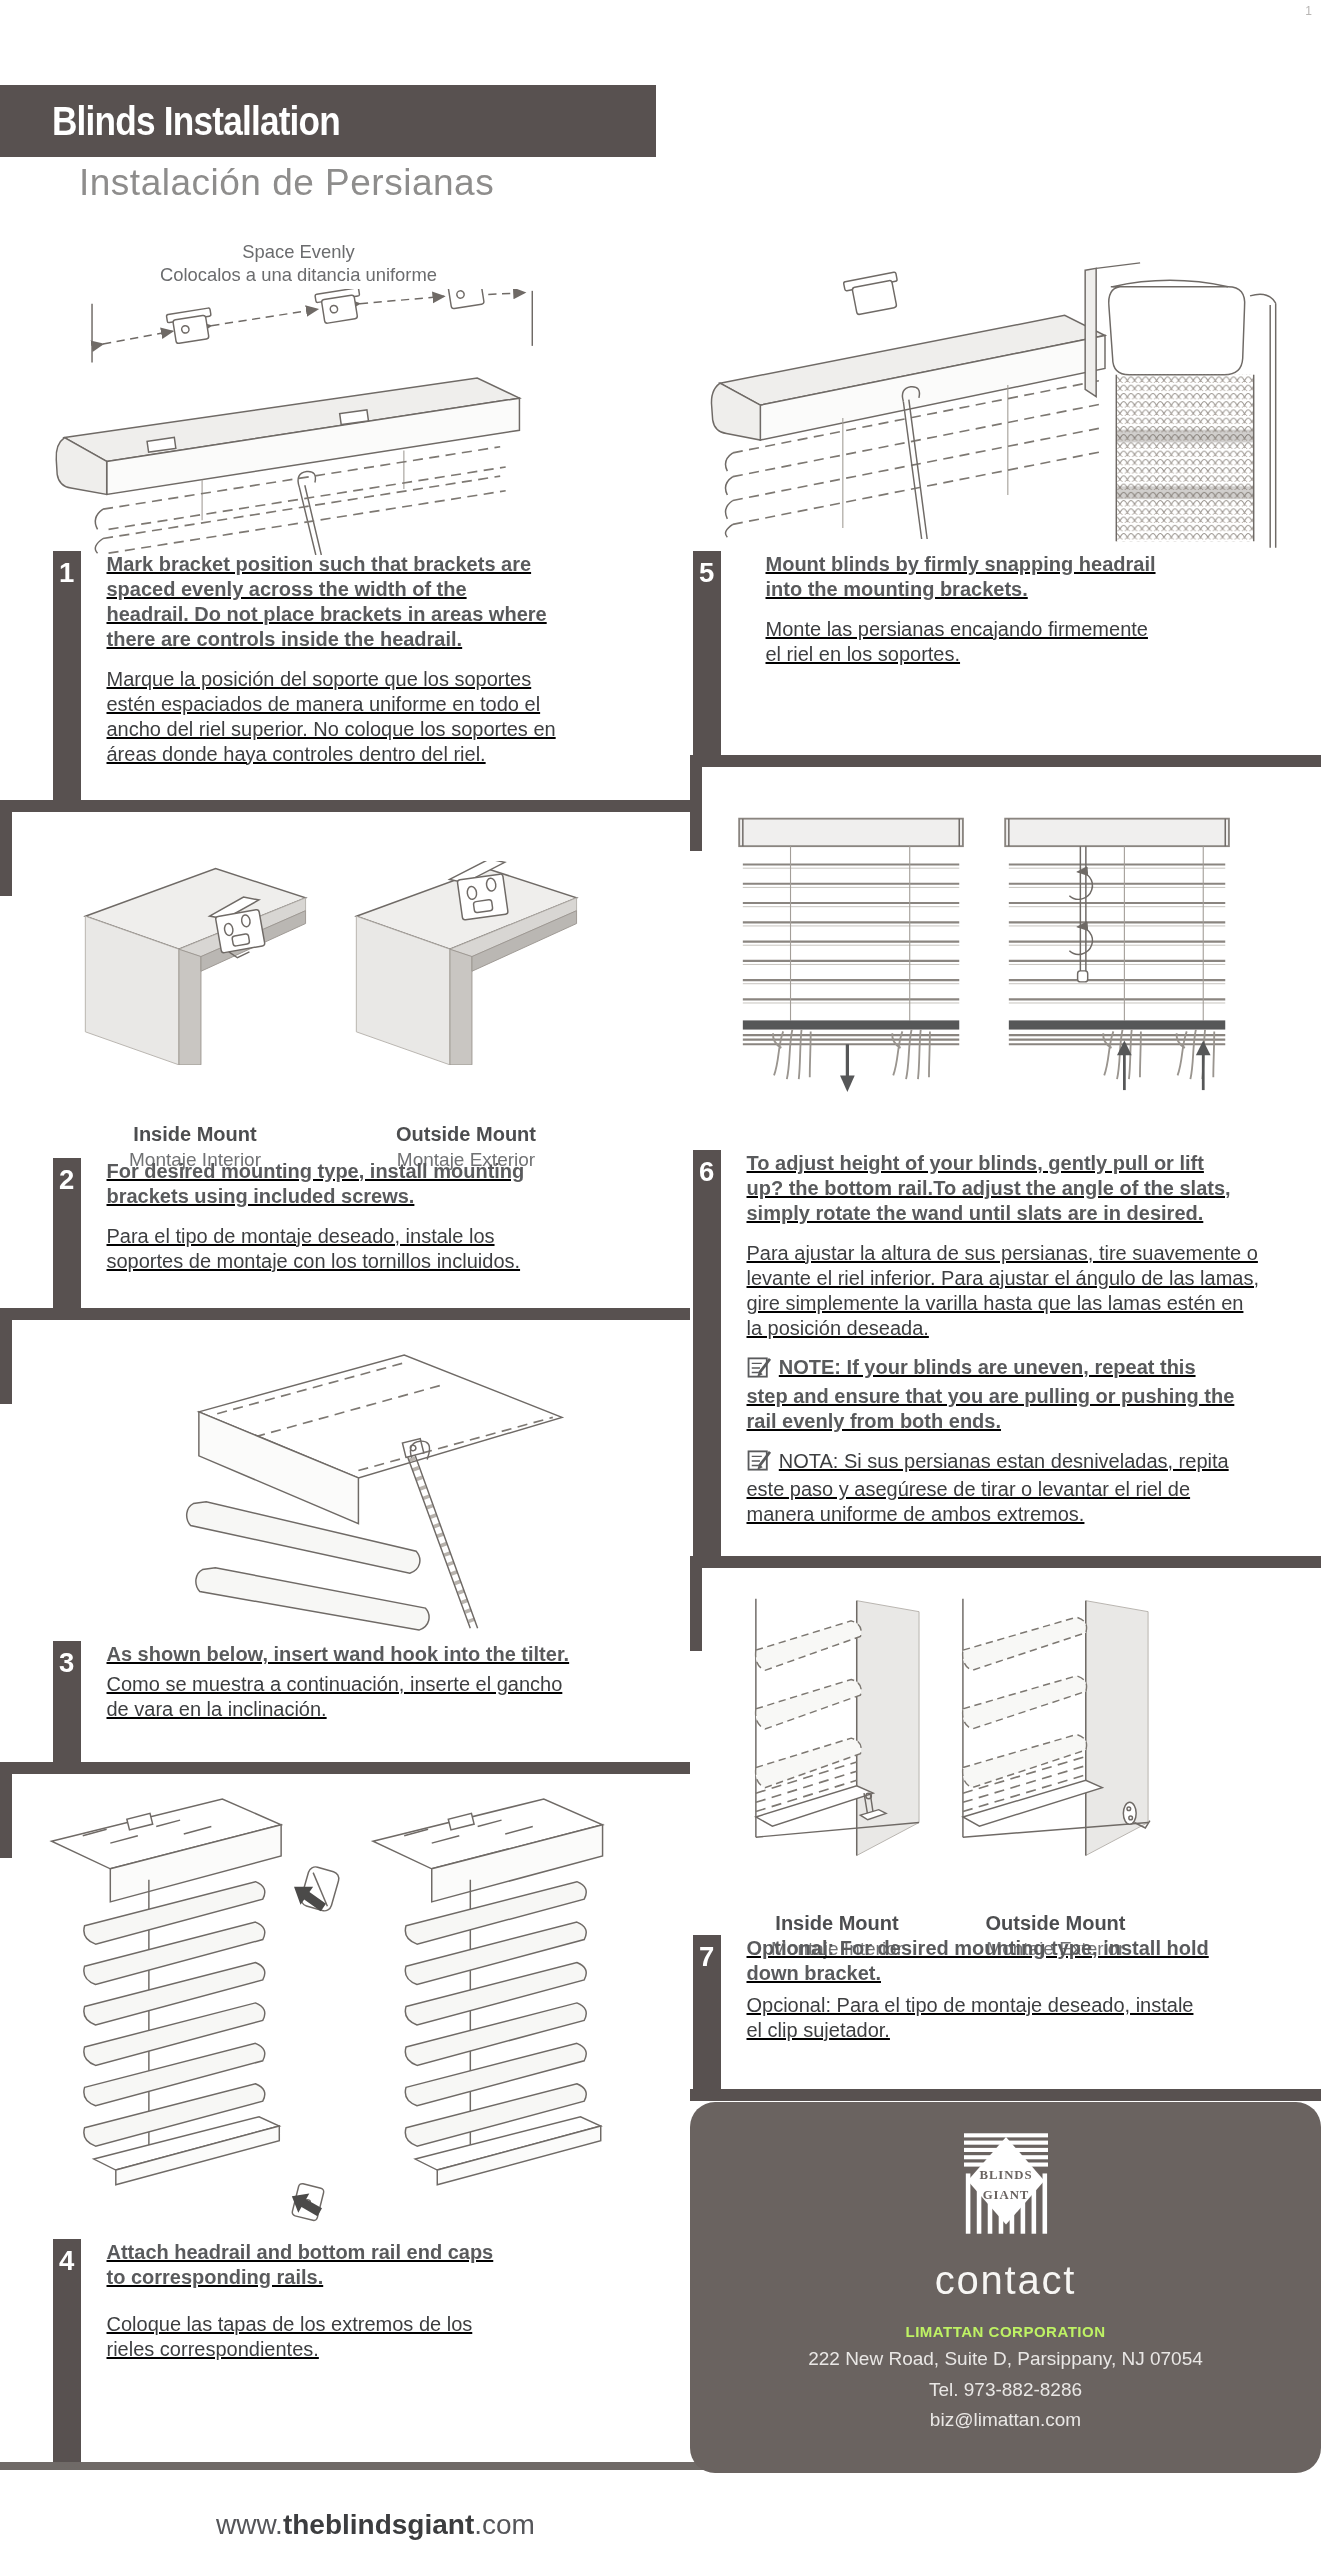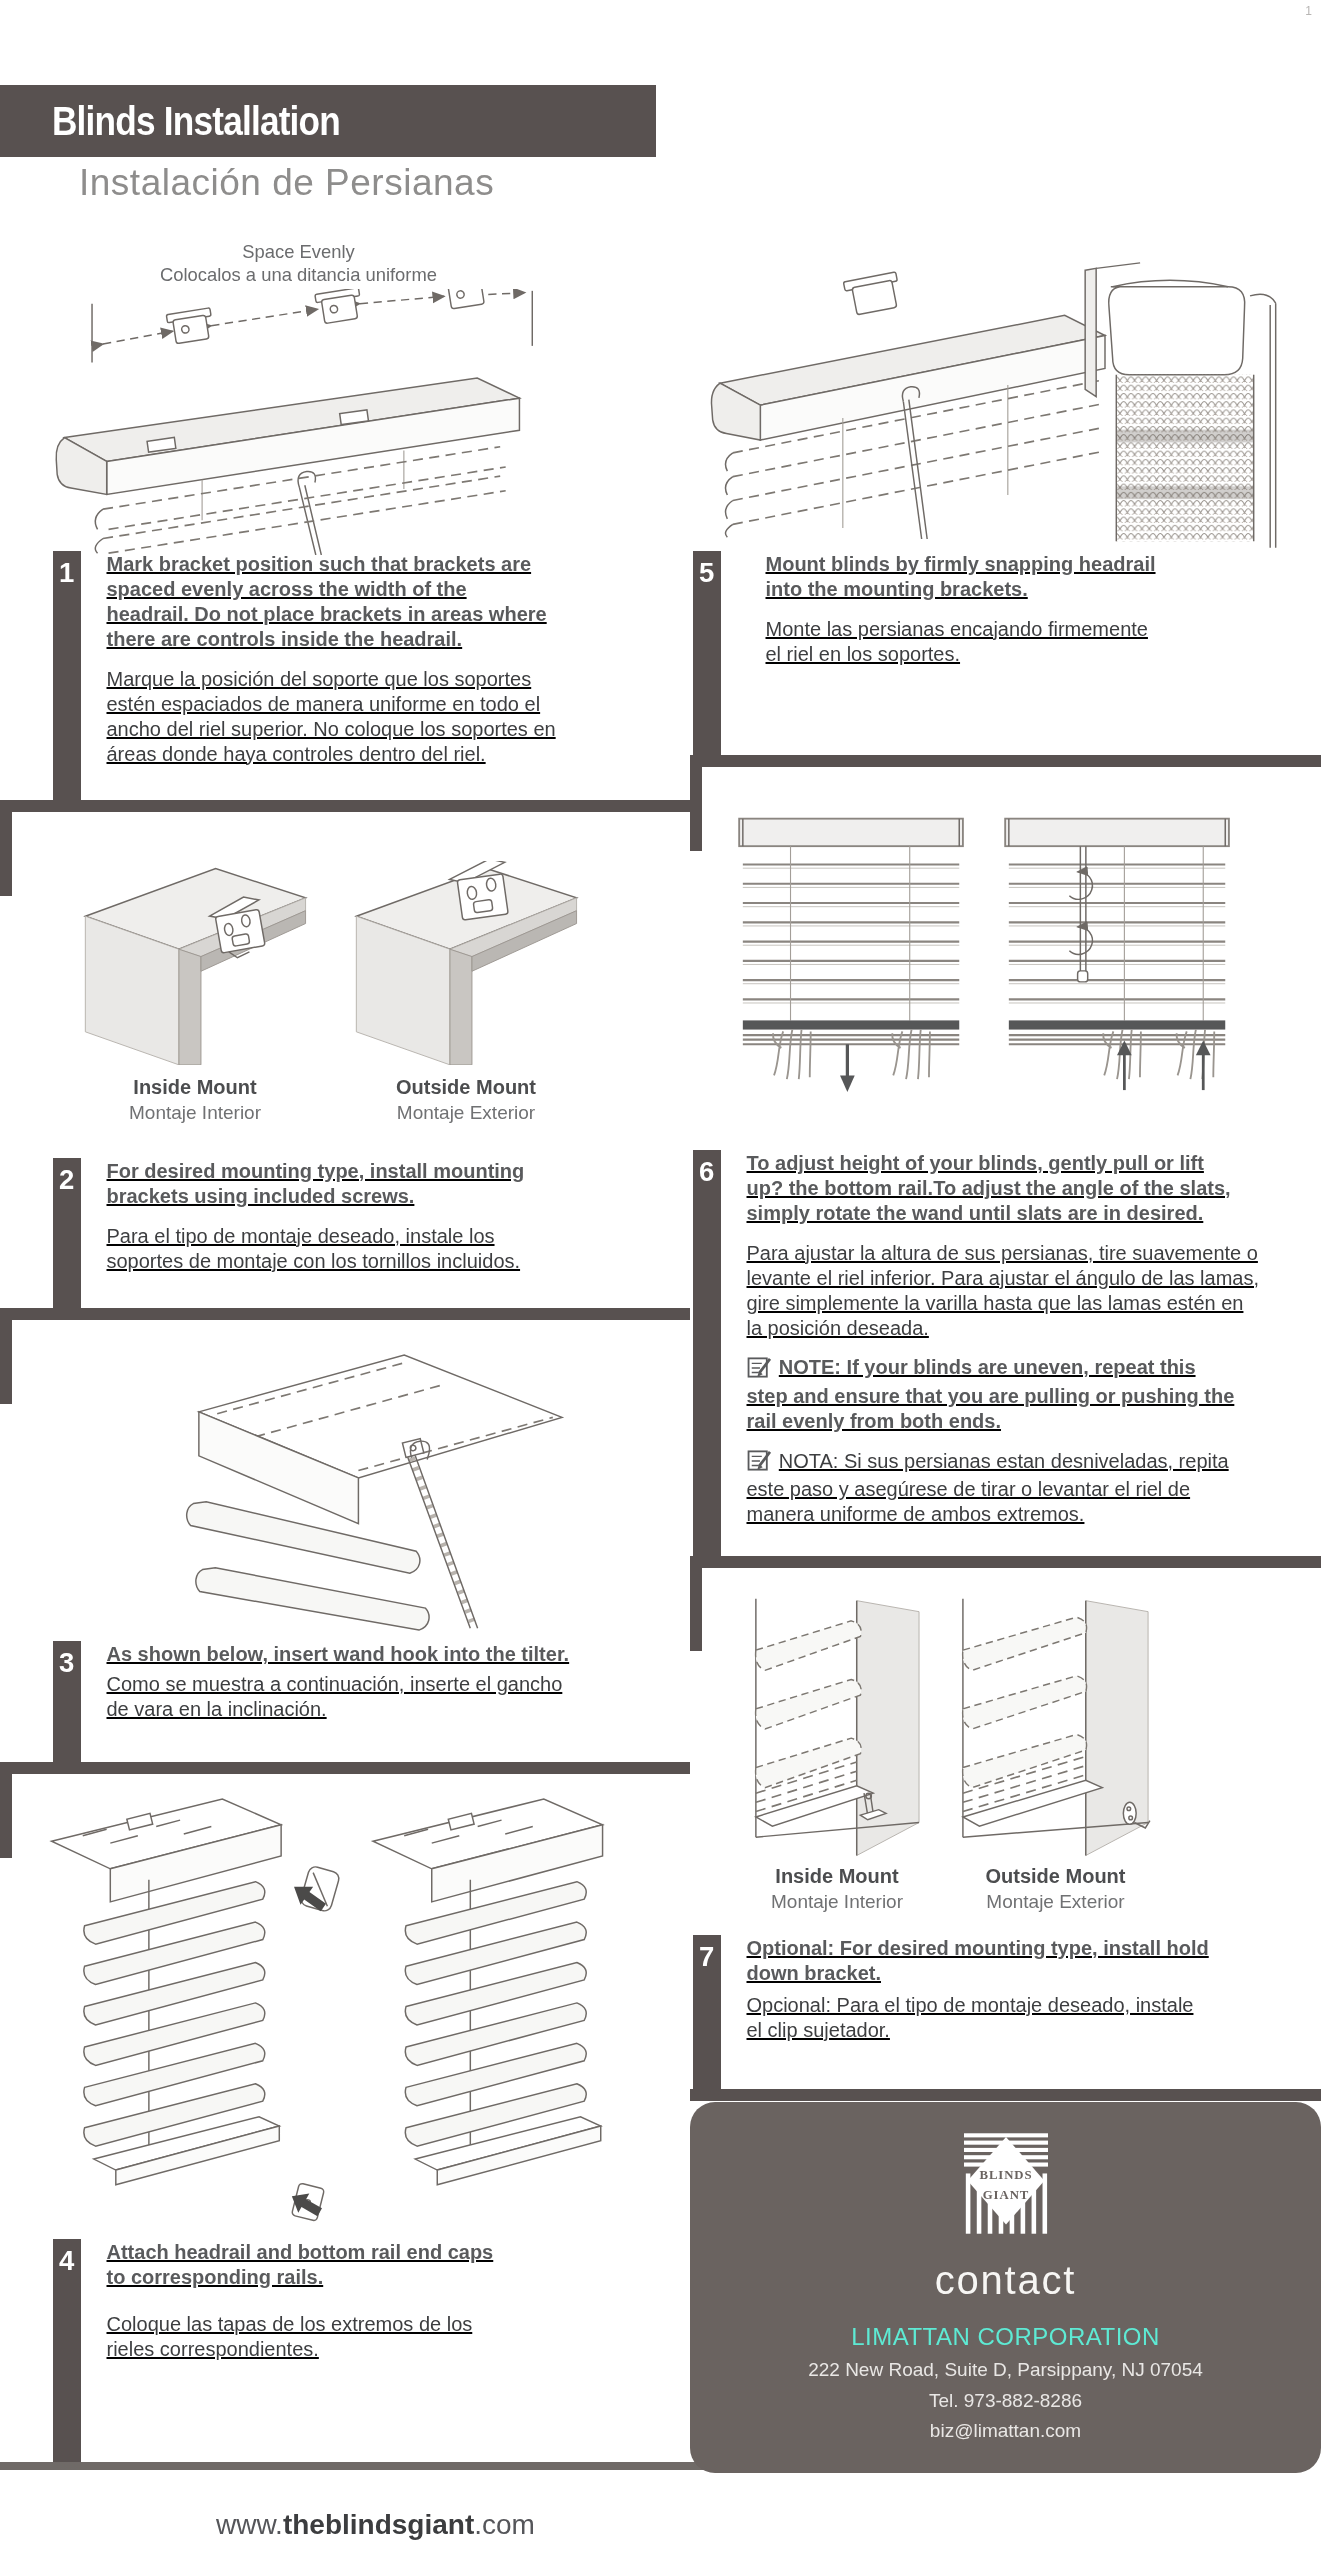--- a/index.html
+++ b/index.html
@@ -27,21 +27,21 @@
   .step .num{height:44px;line-height:44px;text-align:center;color:#fff;font-size:27.5px;font-weight:bold;}
   .step .txt{margin-left:26px;padding-top:0.9px;text-decoration:underline;}
   .step .txt p{margin:0 0 14.7px 0;font-size:20px;line-height:25px;white-space:pre-line;}
   .step .txt p.en{font-weight:bold;color:var(--en);}
   .step .txt p.es{color:var(--es);}
   .step .txt p.note{margin-top:9.2px;}
   .note-icon{display:inline-block;vertical-align:-3.7px;margin-right:7.3px;}
 
   
   .dlabel{position:absolute;text-align:center;}
-  .dlabel .l-en{font-size:20px;font-weight:bold;color:#4c4d4f;line-height:26px;}
+  .dlabel .l-en{font-size:20px;font-weight:bold;color:#4c4d4f;line-height:26px;margin-top:47px;}
   .dlabel .l-es{font-size:19px;color:#707173;line-height:25px;}
   .space-label{position:absolute;text-align:center;font-size:18.4px;line-height:23px;color:#6b6c6e;}
 
   .diagram{position:absolute;}
 
   
   .ln{fill:none;stroke:#6f6a66;stroke-width:1.6;}
   .lns{fill:none;stroke:#a39e98;stroke-width:1.2;}
   .dln{fill:none;stroke:#6f6a66;stroke-width:1.6;stroke-dasharray:9 6;}
   .dsl{fill:none;stroke:#7d7872;stroke-width:1.8;stroke-dasharray:11 7;}
@@ -56,21 +56,21 @@
   .fsl{fill:#f8f8f6;stroke:#7d7872;stroke-width:1.6;stroke-dasharray:8 5;}
   .hdr{fill:#f0efee;stroke:#8a8580;stroke-width:2;}
   .sl{fill:none;stroke:#8a8580;stroke-width:2.4;}
   .slt{fill:none;stroke:#c2beb9;stroke-width:1;}
   .hnd{fill:none;stroke:#9a958f;stroke-width:2;}
 
   
   .contact-panel{position:absolute;left:690px;top:2102px;width:631px;height:371px;background:var(--panel);
                  display:flex;flex-direction:column;align-items:center;border-radius:25px;}
   .contact-heading{margin-top:22px;font-size:40px;color:#f7f6f4;letter-spacing:1.8px;}
-  .contact-company{margin-top:20px;font-size:24px;font-weight:normal;color:#5eead4;letter-spacing:0.5px;}
+  .contact-company{margin-top:20px;font-size:15px;font-weight:bold;color:#bef264;letter-spacing:0.5px;}
   .contact-line{margin-top:8.3px;font-size:19px;color:#e9e7e5;}
 
   
   .footer-site{position:absolute;left:216px;top:2509px;font-size:28px;color:#55565a;}
   .footer-site .b{font-weight:bold;color:#3c3d3f;}
   .footer-made{position:absolute;left:855px;top:2498px;width:275px;text-align:center;}
   .footer-made .m-en{font-size:21px;font-weight:bold;color:#3c3d3f;line-height:27.5px;}
   .footer-made .m-es{font-size:21px;color:#56575a;line-height:27.5px;}
 </style>
 </head>

